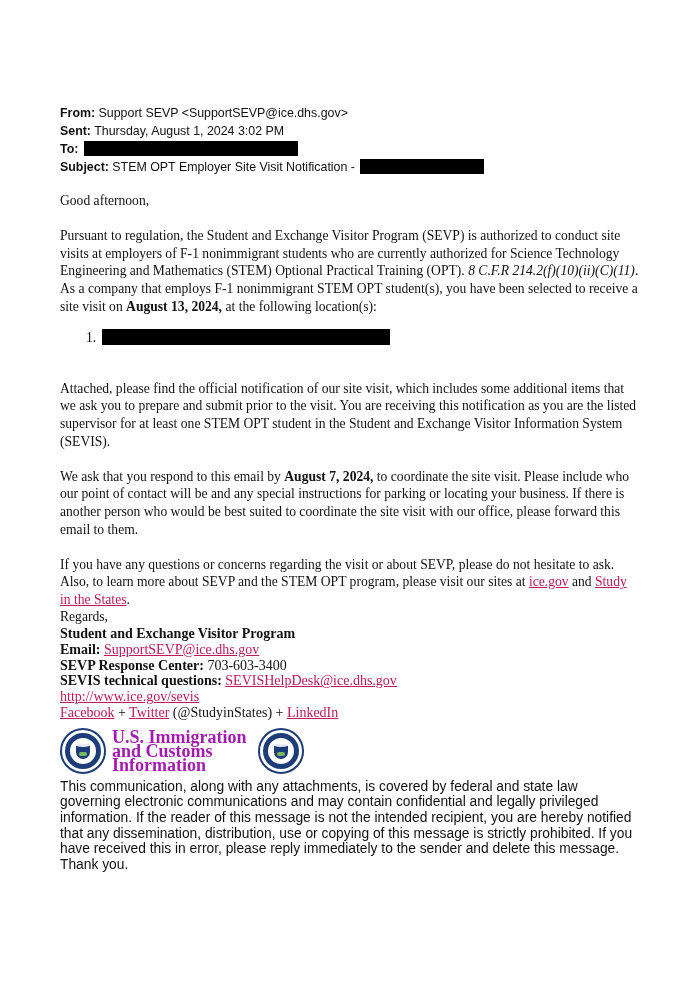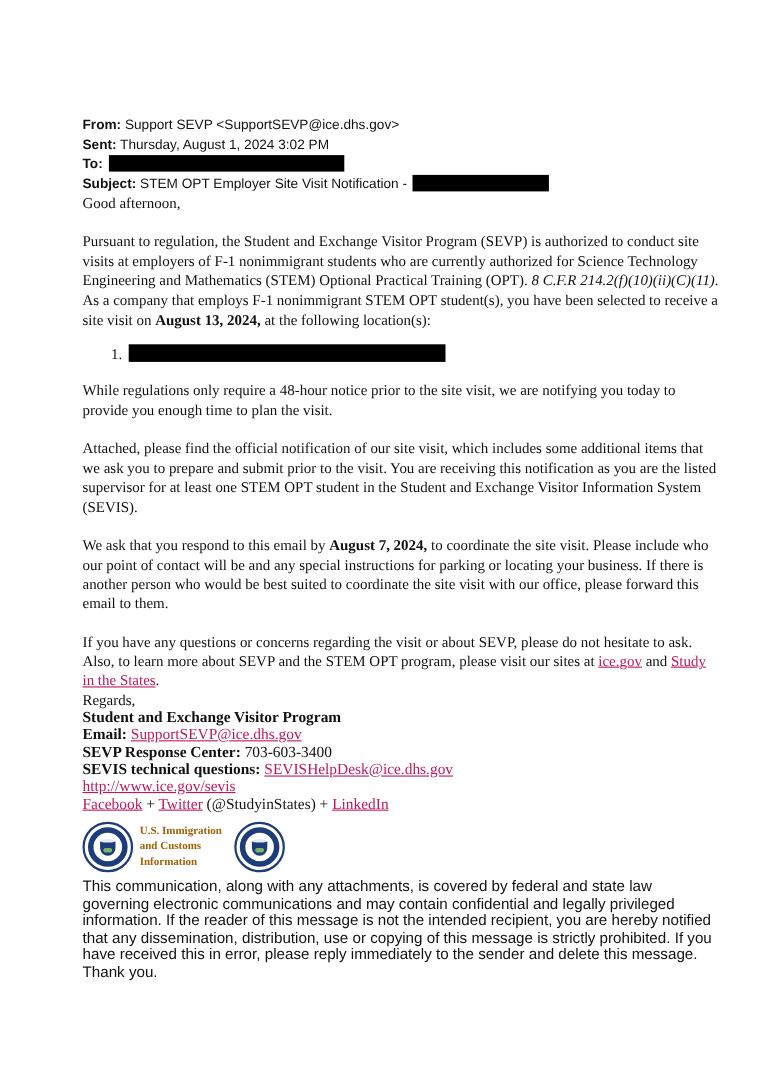--- a/index.html
+++ b/index.html
@@ -1,34 +1,34 @@
 <!DOCTYPE html>
 <html><head>
   <meta charset="utf-8">
   <style>
     html, body { margin: 0; padding: 0; background: #ffffff; }
     body { width: 700px; height: 990px; position: relative; overflow: hidden; color: #111; }
-    .page { position: absolute; left: 75px; top: 104px; width: 580px; }
+    .page { position: absolute; left: 60px; top: 104px; width: 580px; }
     .hdr { font-family: "Liberation Sans", sans-serif; font-size: 12.4px; line-height: 18px; color: #111; }
     .hdr b { font-weight: bold; }
     .redact { display: inline-block; background: #000; vertical-align: -3px; height: 15px; }
     .body { font-family: "Liberation Serif", serif; font-size: 13.6px; line-height: 17.6px; color: #111; }
     .body p { margin: 0; }
     .gap { height: 17.6px; }
     .link { color: #be185d; text-decoration: underline; cursor: pointer; }
     ol.loc { margin: 0; padding: 0 0 0 14px; list-style: none; }
     ol.loc li { position: relative; padding-left: 12px; height: 19px; }
     .sig { font-family: "Liberation Serif", serif; font-size: 14px; line-height: 15.8px; color: #111; }
     .logos { display: flex; align-items: center; height: 56px; margin-top: 2px; }
     .seal { width: 46px; height: 46px; border-radius: 50%; background: #fff; border: 2px solid #1d3d7a; box-sizing: border-box; position: relative; }
     .seal .ring { position: absolute; inset: 3px; border-radius: 50%; border: 5px solid #1d3d7a; box-sizing: border-box; }
     .seal .shield { position: absolute; left: 14px; top: 14px; width: 14px; height: 15px; background: #1d3d7a; border-radius: 2px 2px 7px 7px; }
     .seal .eagle { position: absolute; left: 12px; top: 11px; width: 18px; height: 6px; background: #ffffff; border-radius: 50%; opacity: .9; }
     .seal .grn { position: absolute; left: 17px; top: 22px; width: 8px; height: 4px; background: #7bb661; border-radius: 2px; }
-    .ice-text { font-family: "Liberation Serif", serif; font-weight: bold; color: #a16207; font-size: 10px; line-height: 14px; margin-left: 6px; margin-right: 11px; }
+    .ice-text { font-family: "Liberation Serif", serif; font-weight: bold; color: #a21caf; font-size: 18px; line-height: 14px; margin-left: 6px; margin-right: 11px; }
     .dhs-text { font-family: "Liberation Serif", serif; color: #9a9a9a; font-size: 23px; line-height: 22px; margin-left: 6px; }
     .disc { font-family: Liberation Sans, sans-serif; font-size: 13.8px; line-height: 15.6px; color: #111; margin-top: 0; }
   </style>
 </head>
 <body>
 
 <div class="page">
 
   <div class="hdr">
     <div>
@@ -43,33 +43,32 @@
       <b>To:</b>
       <span class="redact" style="width:214px;margin-left:2px;"></span>
     </div>
     <div>
       <b>Subject:</b>
       <span>STEM OPT Employer Site Visit Notification -</span>
       <span class="redact" style="width:124px;margin-left:2px;"></span>
     </div>
   </div>
 
-  <div class="body" style="margin-top:0;">
+  <div class="body" style="margin-top:16px;">
     <p>Good afternoon,</p>
     <div class="gap"></div>
     <p><span>Pursuant to regulation, the Student and Exchange Visitor Program (SEVP) is authorized to conduct site visits at employers of F-1 nonimmigrant students who are currently authorized for Science Technology Engineering and Mathematics (STEM) Optional Practical Training (OPT). </span><i>8 C.F.R 214.2(f)(10)(ii)(C)(11)</i><span>. As a company that employs F-1 nonimmigrant STEM OPT student(s), you have been selected to receive a site visit on </span><b>August 13, 2024,</b><span> at the following location(s):</span></p>
     <div class="gap" style="height:14px;"></div>
     <ol class="loc">
       <li>
         <span>1.</span>
         <span class="redact" style="width:288px;height:16px;margin-left:2px;"></span>
       </li>
     </ol>
     <div class="gap" style="height:14px;"></div>
-    <p>While regulations only require a 48-hour notice prior to the site visit, we are notifying you today to provide you enough time to plan the visit.</p>
     <div class="gap"></div>
     <p>Attached, please find the official notification of our site visit, which includes some additional items that we ask you to prepare and submit prior to the visit. You are receiving this notification as you are the listed supervisor for at least one STEM OPT student in the Student and Exchange Visitor Information System (SEVIS).</p>
     <div class="gap"></div>
     <p><span>We ask that you respond to this email by </span><b>August 7, 2024,</b><span> to coordinate the site visit. Please include who our point of contact will be and any special instructions for parking or locating your business. If there is another person who would be best suited to coordinate the site visit with our office, please forward this email to them.</span></p>
     <div class="gap"></div>
     <p><span>If you have any questions or concerns regarding the visit or about SEVP, please do not hesitate to ask. Also, to learn more about SEVP and the STEM OPT program, please visit our sites at </span><a class="link">ice.gov</a><span> and </span><a class="link">Study in the States</a><span>.</span></p>
     <p>Regards,</p>
   </div>
 
   <div class="sig" style="">

